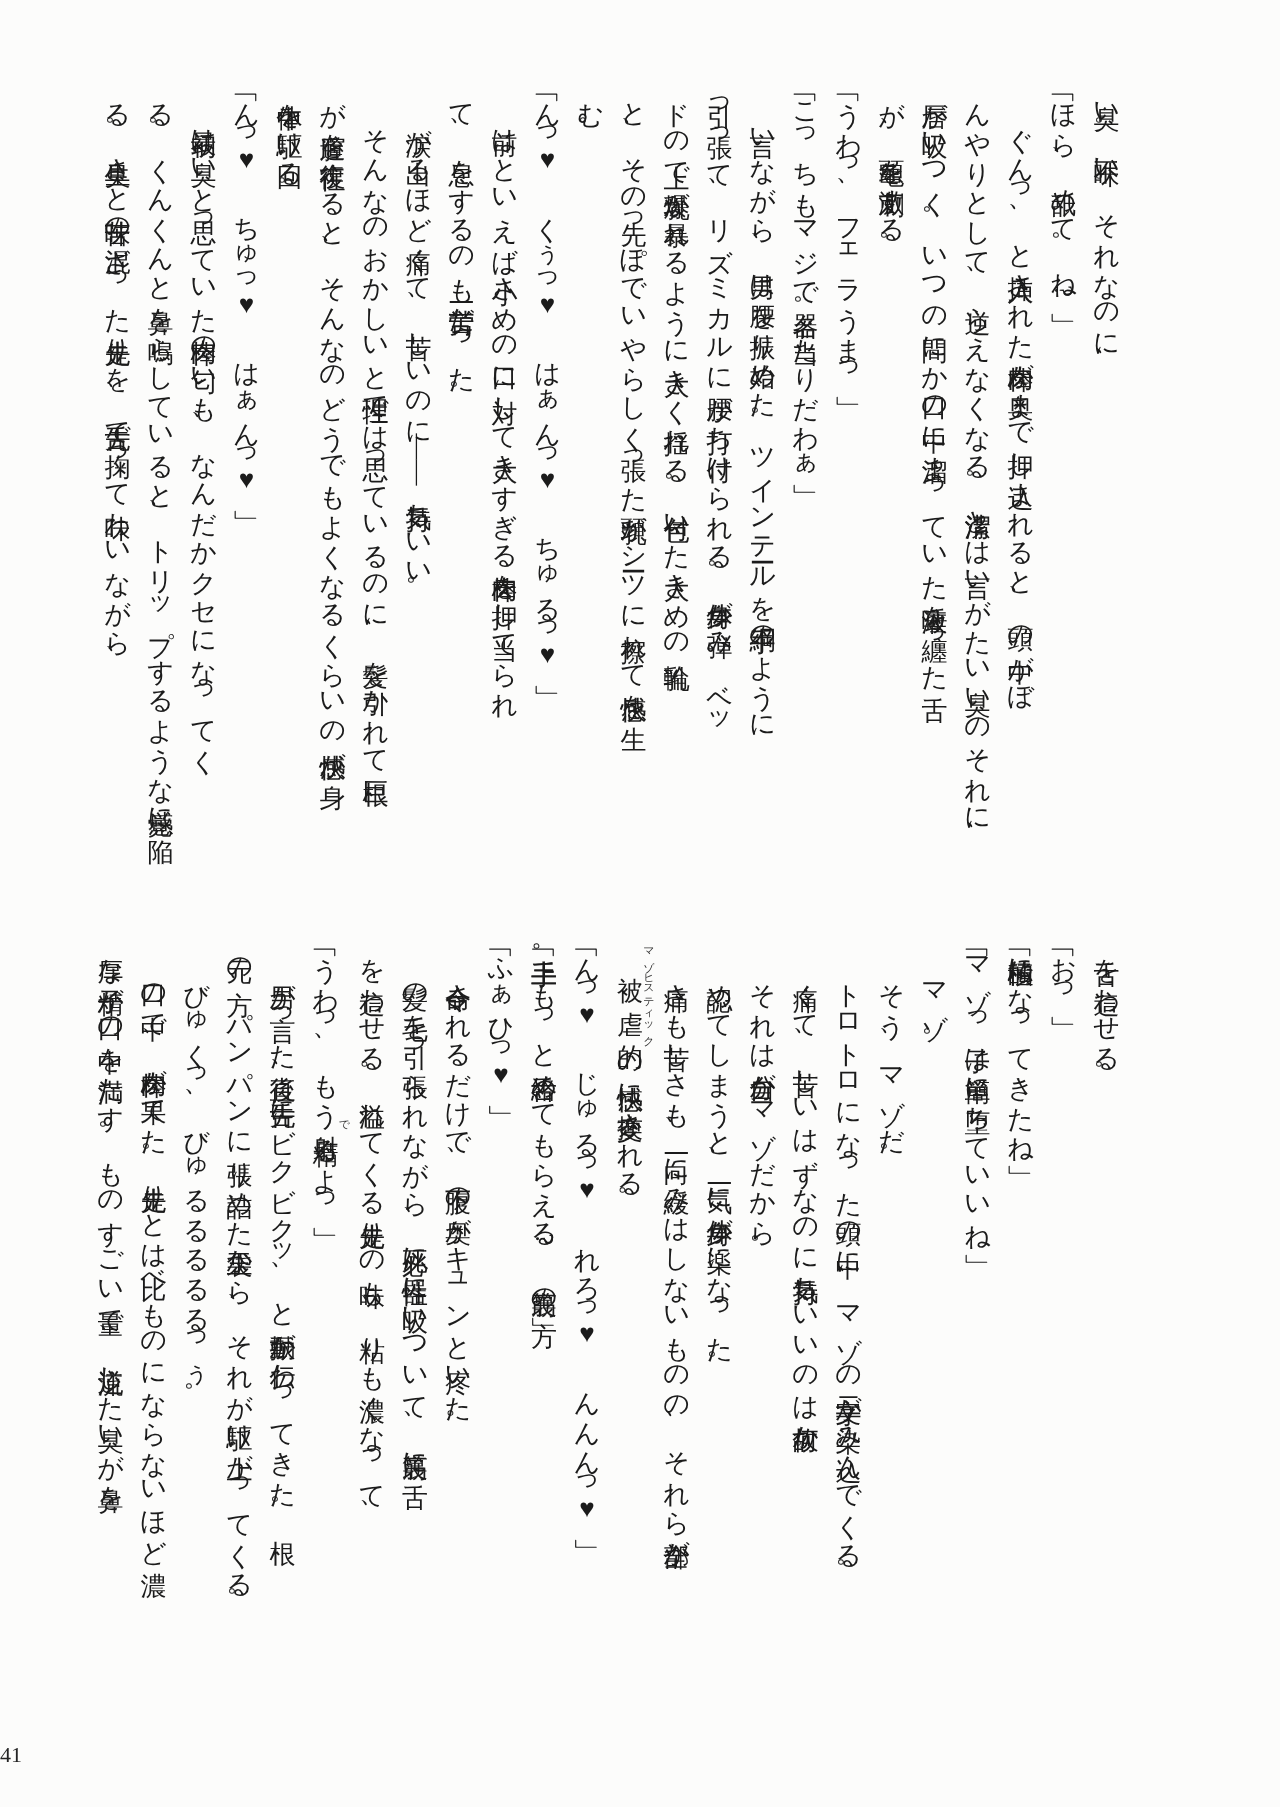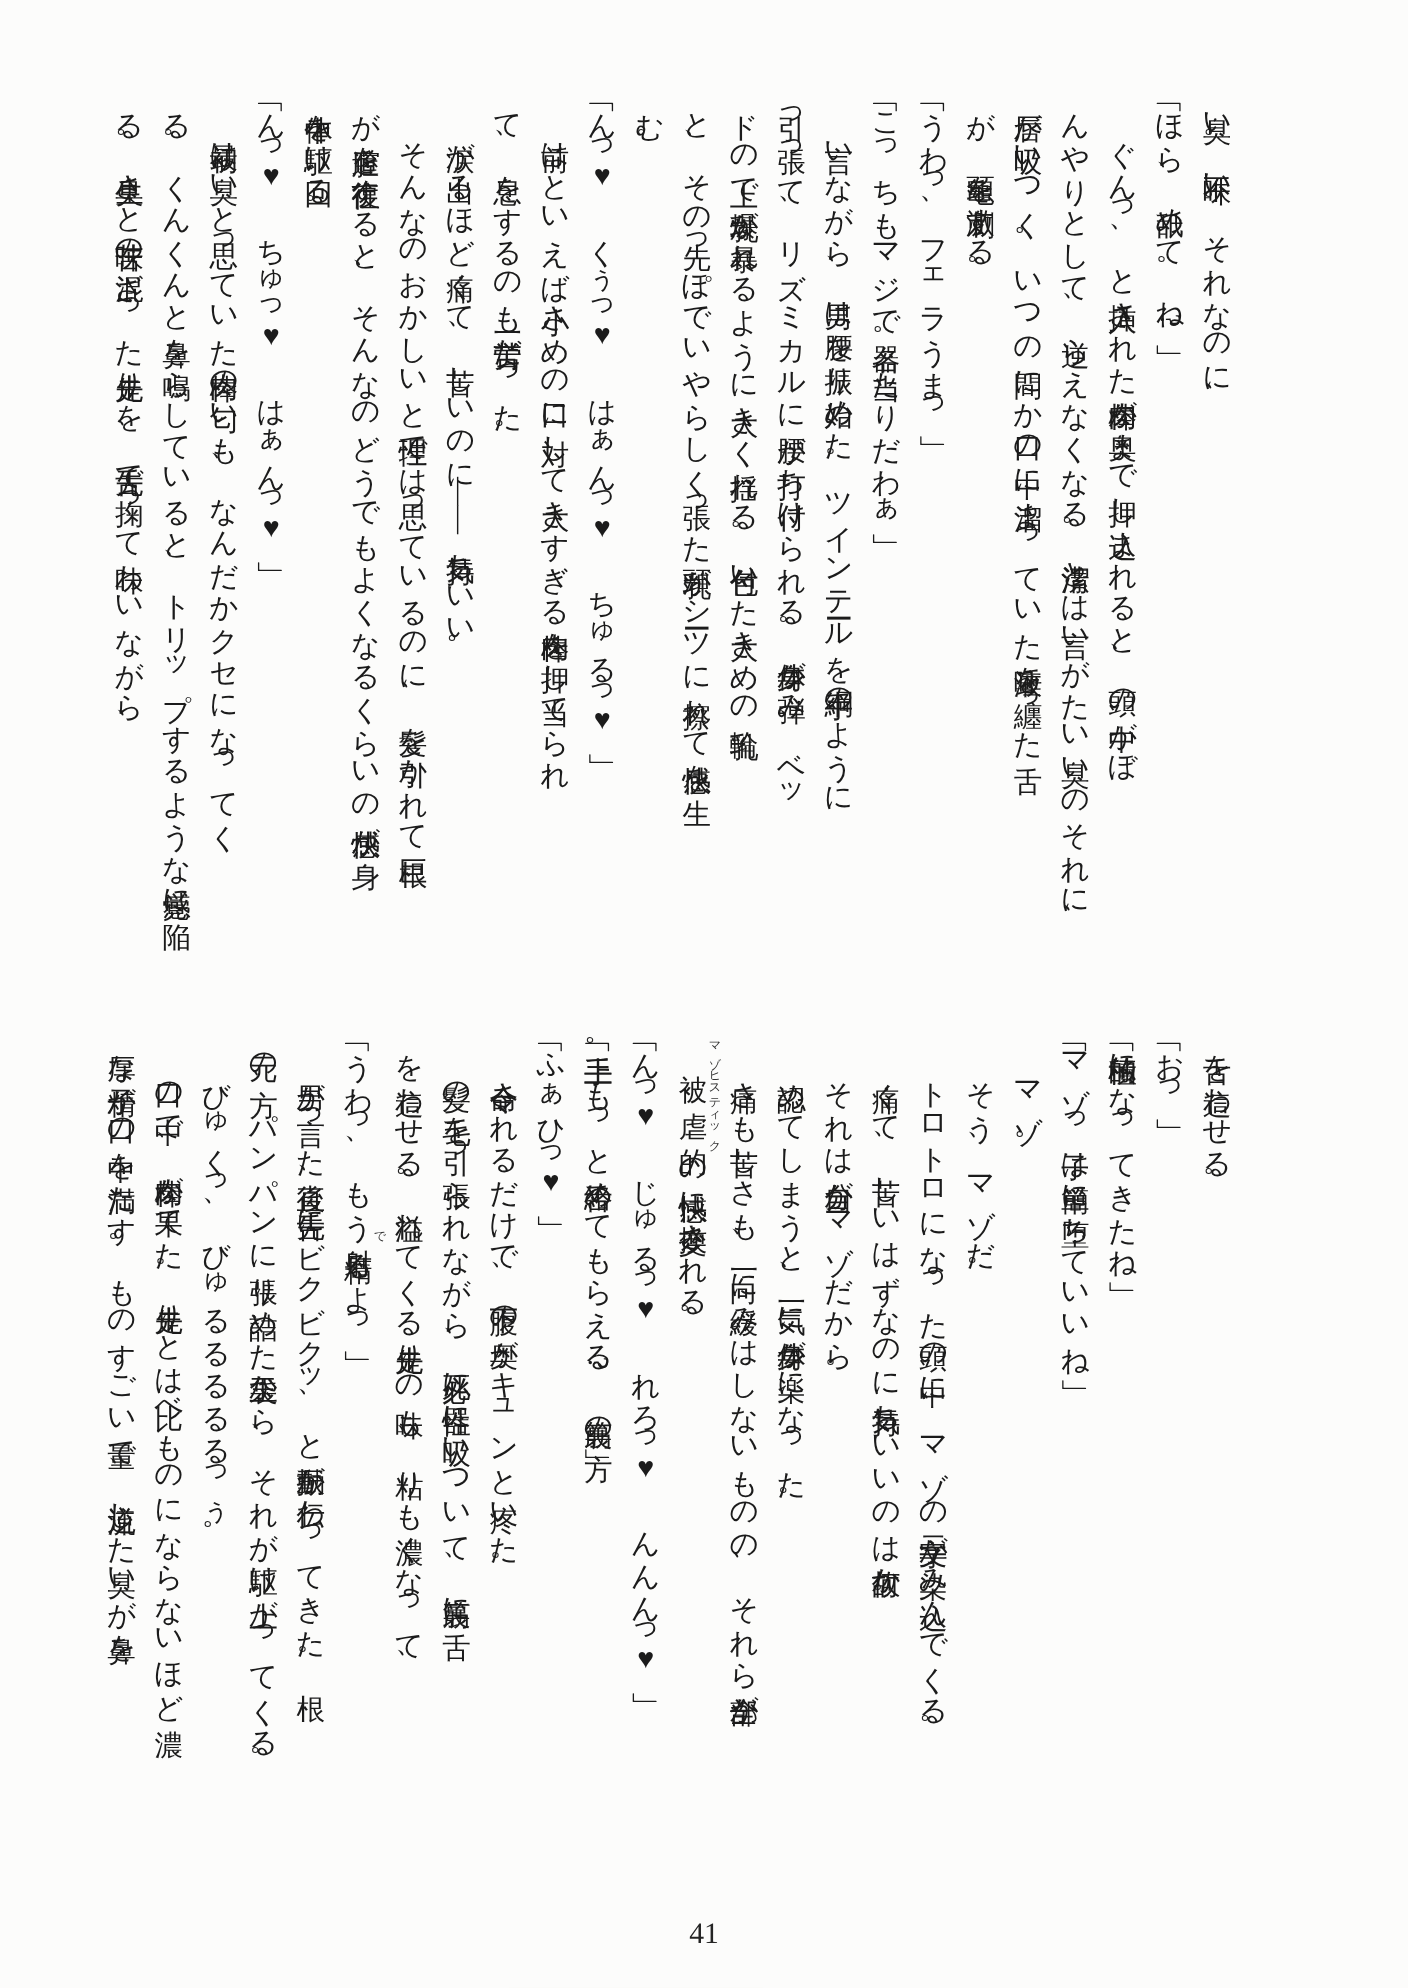--- a/index.html
+++ b/index.html
@@ -31,22 +31,21 @@
   ruby { ruby-align: space-around; }
   ruby rt {
     font-size: 11px;
     letter-spacing: 0;
     opacity: 0.9;
   }
   .pagenum {
     position: absolute;
     top: 1742px; left: 0;
     width: 100%;
-    text-align: center;
-    font-size: 27px;
+    font-size: 22px;
     color: #242424;
   }
 </style>
 </head>
 <body>
 
 <div class="page">
   <div class="tblock tblock-top">
       <div class="tcol">臭い。不味い。それなのに、</div>
       <div class="tcol">「ほら、舐めて。ね?」</div>

